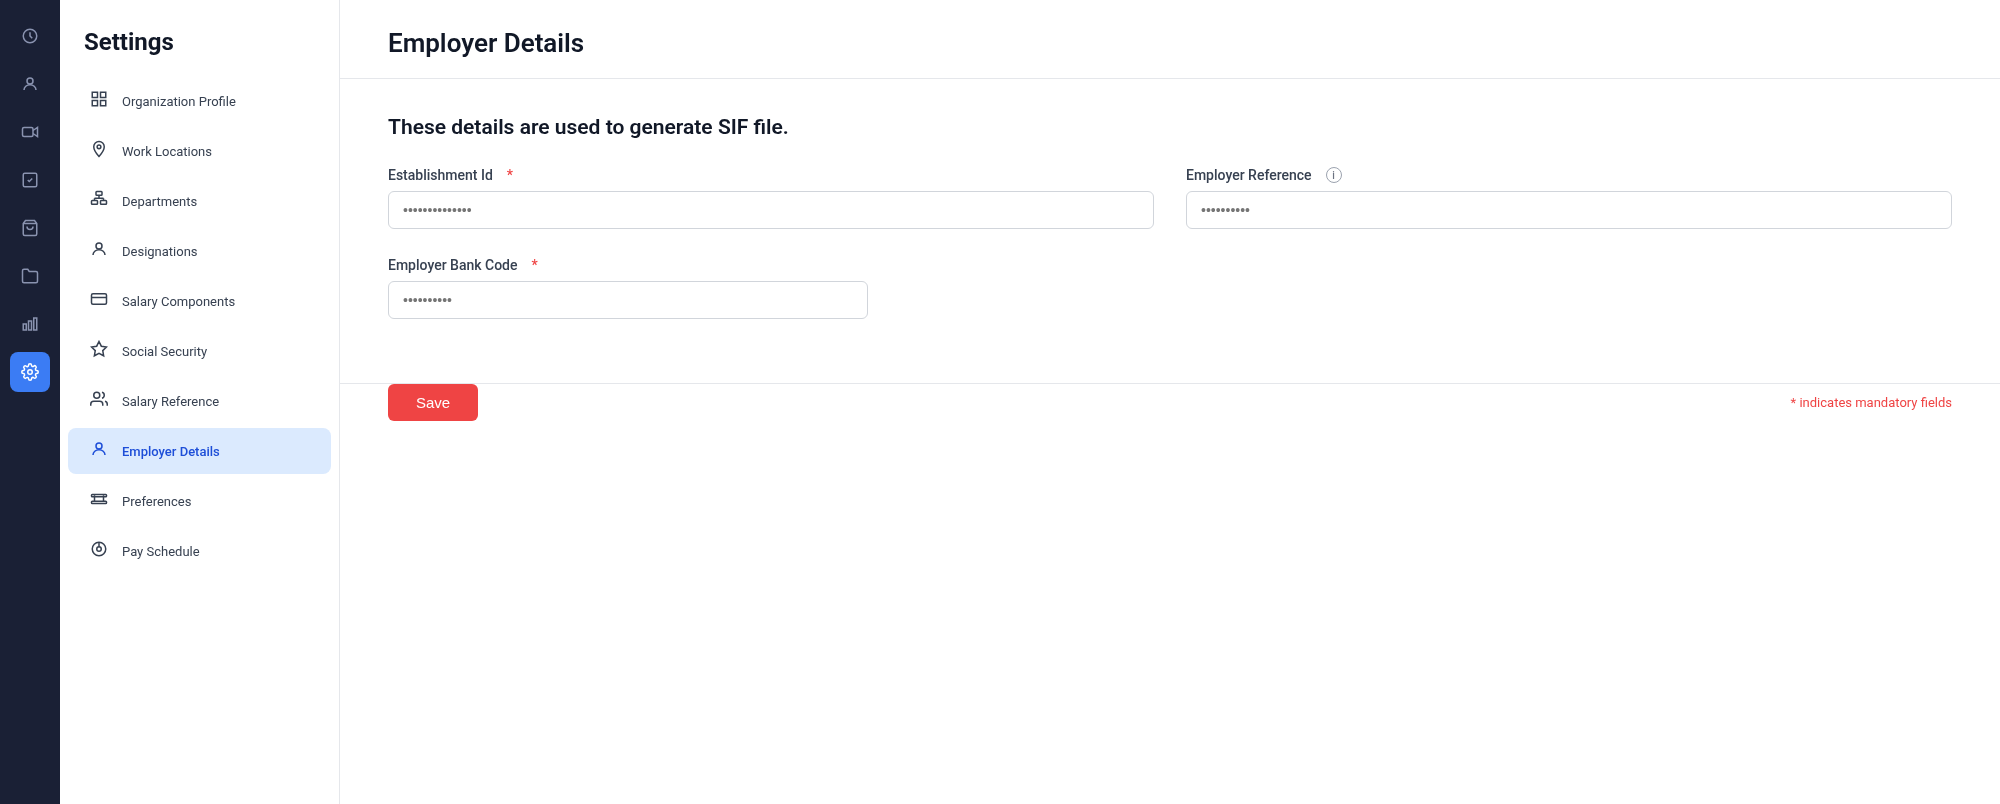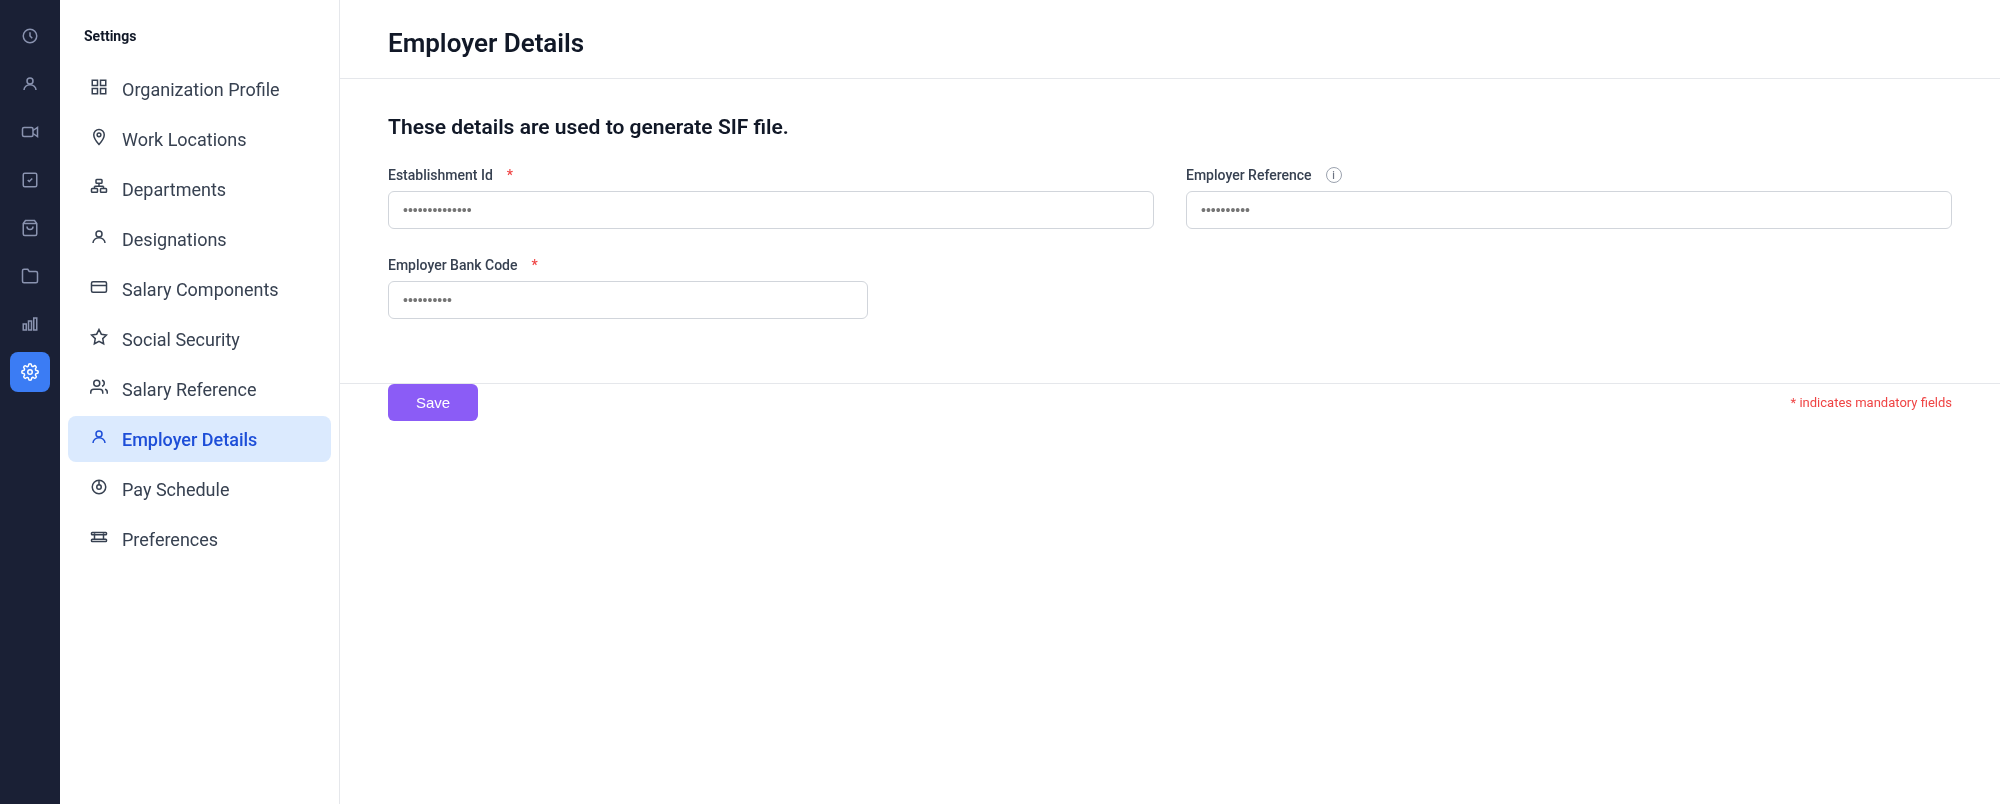--- a/index.html
+++ b/index.html
@@ -34,33 +34,33 @@
       width: 280px;
       background: #ffffff;
       border-right: 1px solid #e5e7eb;
       display: flex;
       flex-direction: column;
       padding: 20px 0;
       flex-shrink: 0;
       overflow-y: auto;
     }
     .nav-sidebar-title {
-      font-size: 14px;
+      font-size: 24px;
       font-weight: 700;
       color: #111827;
       padding: 8px 24px 20px 24px;
     }
     .nav-item {
       display: flex;
       align-items: center;
       gap: 12px;
       padding: 12px 20px;
       cursor: pointer;
       color: #374151;
-      font-size: 18px;
+      font-size: 13px;
       border-radius: 8px;
       margin: 2px 8px;
     }
     .nav-item.active { background: #dbeafe; color: #1d4ed8; font-weight: 500; }
     .nav-item .nav-icon { font-size: 16px; width: 22px; text-align: center; }
 
     
     .main-content {
       flex: 1;
       background: #ffffff;
@@ -132,21 +132,21 @@
       border-top: 1px solid #e5e7eb;
       margin: 16px 0 28px 0;
     }
     .form-footer {
       display: flex;
       align-items: center;
       justify-content: space-between;
       padding: 0 48px 36px 48px;
     }
     .save-btn {
-      background: #8b5cf6;
+      background: #ef4444;
       color: #fff;
       border: none;
       padding: 10px 28px;
       border-radius: 6px;
       font-size: 15px;
       font-weight: 500;
       cursor: pointer;
     }
     .mandatory-note {
       color: #ef4444;
@@ -306,38 +306,38 @@
           <circle cx="12" cy="8" r="4"></circle>
           <path d="M4 20c0-4 3.6-7 8-7s8 3 8 7"></path>
         </svg>
     </span>
     <span>Employer Details</span>
   </div>
 
   <div class="nav-item">
     <span class="nav-icon">
       <svg width="18" height="18" viewBox="0 0 24 24" fill="none" stroke="currentColor" stroke-width="2">
-          <circle cx="12" cy="12" r="9"></circle>
-          <circle cx="12" cy="12" r="3"></circle>
-          <line x1="12" y1="3" x2="12" y2="9"></line>
-        </svg>
-    </span>
-    <span>Pay Schedule</span>
-  </div>
-
-  <div class="nav-item">
-    <span class="nav-icon">
-      <svg width="18" height="18" viewBox="0 0 24 24" fill="none" stroke="currentColor" stroke-width="2">
           <rect x="2" y="6" width="20" height="3" rx="1"></rect>
           <rect x="2" y="15" width="20" height="3" rx="1"></rect>
           <line x1="6" y1="7" x2="6" y2="16"></line>
           <line x1="18" y1="7" x2="18" y2="16"></line>
         </svg>
     </span>
     <span>Preferences</span>
+  </div>
+
+  <div class="nav-item">
+    <span class="nav-icon">
+      <svg width="18" height="18" viewBox="0 0 24 24" fill="none" stroke="currentColor" stroke-width="2">
+          <circle cx="12" cy="12" r="9"></circle>
+          <circle cx="12" cy="12" r="3"></circle>
+          <line x1="12" y1="3" x2="12" y2="9"></line>
+        </svg>
+    </span>
+    <span>Pay Schedule</span>
   </div>
 </div>
 
 <div class="main-content">
   <div class="page-header">
     <h1 class="page-title">Employer Details</h1>
   </div>
 
   <div class="form-section">
     <p class="form-description">These details are used to generate SIF file.</p>

